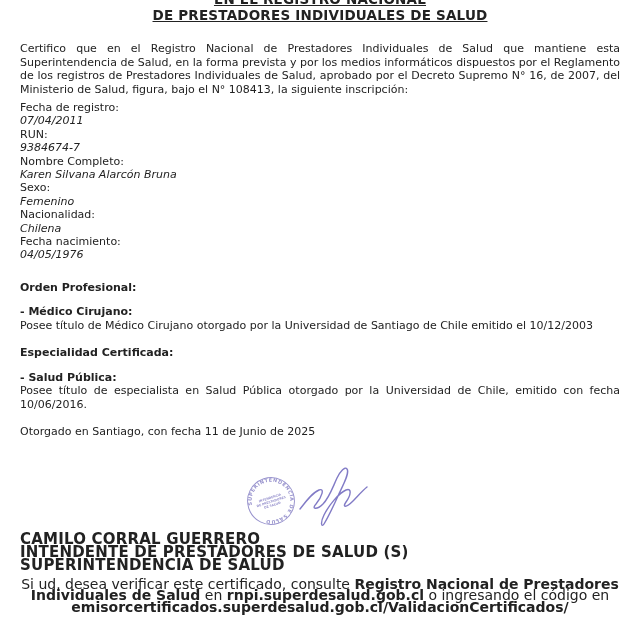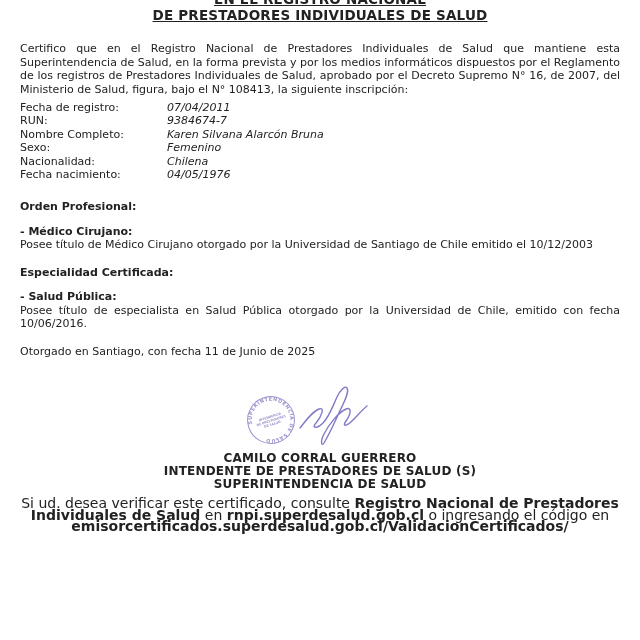--- a/index.html
+++ b/index.html
@@ -26,21 +26,21 @@
   }
   .title-line { text-decoration: underline; }
 
   .intro {
     margin: 19px 0 0 0;
     text-align: justify;
     line-height: 13.5px;
   }
 
   .fields { margin-top: 5px; }
-  .field-row { display: flex; line-height: 13.4px; }
+  .field-row { display: flex; line-height: 13.4px; flex-direction: column; }
   .field-label { width: 147px; flex: none; }
   .field-value { flex: 1; font-style: italic; }
 
   .section-0 { margin-top: 19px; }
   .section-1 { margin-top: 14px; }
   .sec-heading { font-weight: bold; line-height: 13.5px; }
   .sec-sub { font-weight: bold; margin-top: 11px; line-height: 13.5px; }
   .sec-body { margin: 0; text-align: justify; line-height: 13.5px; }
 
   .issuance { margin: 14px 0 0 0; line-height: 13.5px; }
@@ -49,23 +49,22 @@
   .stamp {
     position: absolute; left: 224px; top: 11px;
     width: 54px; height: 54px;
     transform: rotate(-18deg);
     opacity: 0.85;
   }
   .signature { position: absolute; left: 272px; top: 0; opacity: 0.95; }
 
   .signer-block {
     margin-top: 2px;
-    text-align: center;
     font-weight: bold;
-    font-size: 12px;
+    font-size: 15px;
     line-height: 13px;
     letter-spacing: 0.2px;
   }
 
   .footer {
     margin-top: 7px;
     text-align: center;
     font-size: 14px;
     line-height: 11.5px;
   }

